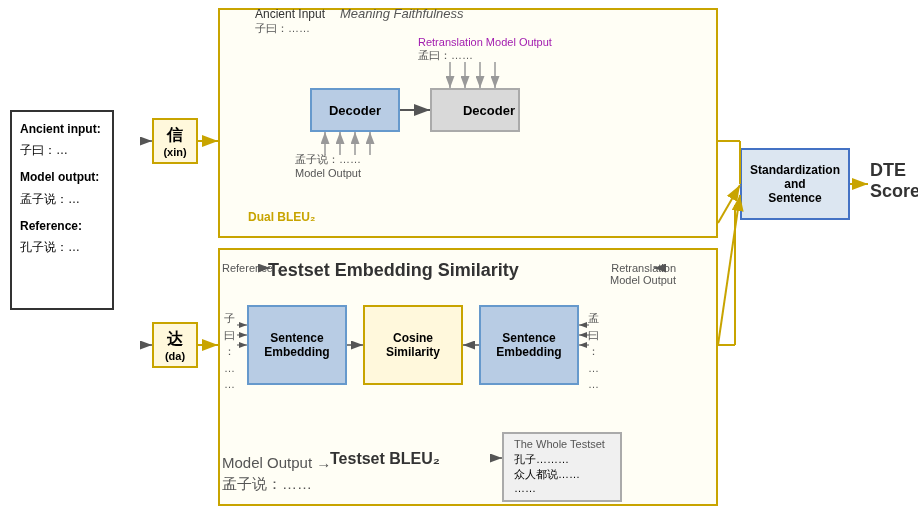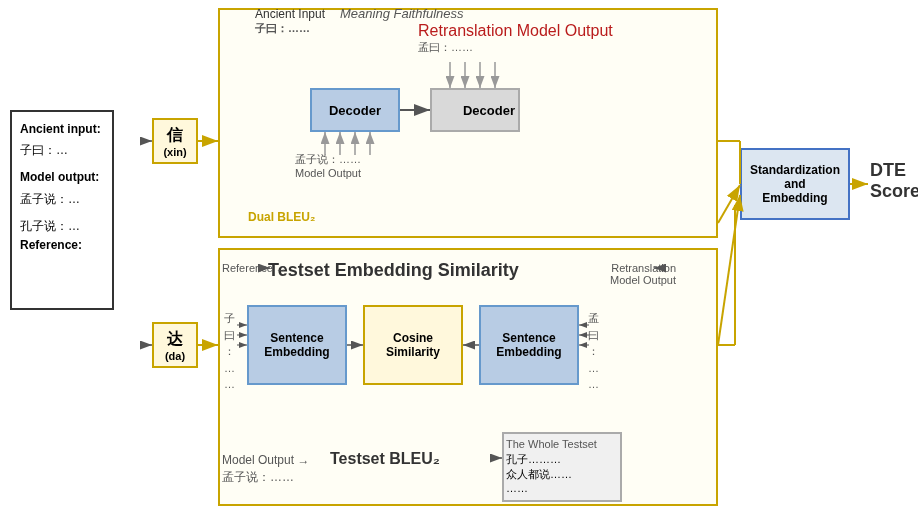--- a/index.html
+++ b/index.html
@@ -252,21 +252,21 @@
 
     
     .testset-box {
       position: absolute;
       left: 502px;
       top: 432px;
       width: 120px;
       height: 70px;
       border: 2px solid #aaa;
       background: #f0f0f0;
-      padding: 4px 2px;
+      padding: 4px 10px;
       font-size: 11px;
     }
 
     .testset-title {
       font-size: 11px;
       color: #555;
       margin-bottom: 2px;
     }
 
     
@@ -322,63 +322,63 @@
       top: 310px;
       font-size: 11px;
       color: #555;
       line-height: 1.5;
     }
 
     .model-output-lower {
       position: absolute;
       left: 222px;
       top: 452px;
-      font-size: 12px;
+      font-size: 15px;
       color: #555;
       line-height: 1.4;
     }
   </style>
 </head>
 <body>
 
 <div class="diagram">
 
   <div class="ancient-input-box">
     <div style="font-weight:bold; margin-bottom:2px;">Ancient input:</div>
     <div>子曰：…</div>
     <div style="height:8px;"></div>
     <div style="font-weight:bold; margin-bottom:2px;">Model output:</div>
     <div>孟子说：…</div>
     <div style="height:8px;"></div>
+    <div style="font-weight:bold; margin-bottom:2px;">Reference:</div>
     <div>孔子说：…</div>
-    <div style="font-weight:bold; margin-bottom:2px;">Reference:</div>
   </div>
 
   <div class="xin-box">
     <span style="font-size:16px;">信</span>
     <span style="font-size:11px;">(xin)</span>
   </div>
 
   <div class="da-box">
     <span style="font-size:16px;">达</span>
     <span style="font-size:11px;">(da)</span>
   </div>
 
   <div class="upper-panel">
   </div>
 
   <div class="upper-panel-title">Meaning Faithfulness</div>
 
   <div class="ancient-input-label">
     <div style="font-size:12px; color:#333;">Ancient Input</div>
-    <div style="font-size:11px; color:#555;font-weight:bold;">子曰：……</div>
+    <div style="font-size:11px; color:#555;">子曰：……</div>
   </div>
 
   <div class="retranslation-label">
-    <div style="font-size:16px; color:#b91c1c;">Retranslation Model Output</div>
+    <div style="font-size:11px; color:#a21caf;margin-top:14px;">Retranslation Model Output</div>
     <div style="font-size:11px; color:#555;">孟曰：……</div>
   </div>
 
   <div class="encoder-box">
     <span>Decoder</span>
   </div>
 
   <div class="decoder-box">
     <span>Decoder</span>
   </div>
@@ -435,21 +435,21 @@
   <div class="testset-box">
     <div class="testset-title">The  Whole Testset</div>
     <div>孔子………</div>
     <div>众人都说……</div>
     <div>……</div>
   </div>
 
   <div class="std-box">
     <span style="white-space:pre-line;">Standardization
 and
-Embedding</span>
+Sentence</span>
   </div>
 
   <div class="dte-score">
     <span style="white-space:pre-line; font-weight:bold; font-size:18px;">DTE
 Score</span>
   </div>
 
   <svg class="arrows-svg">
 
     <defs>

